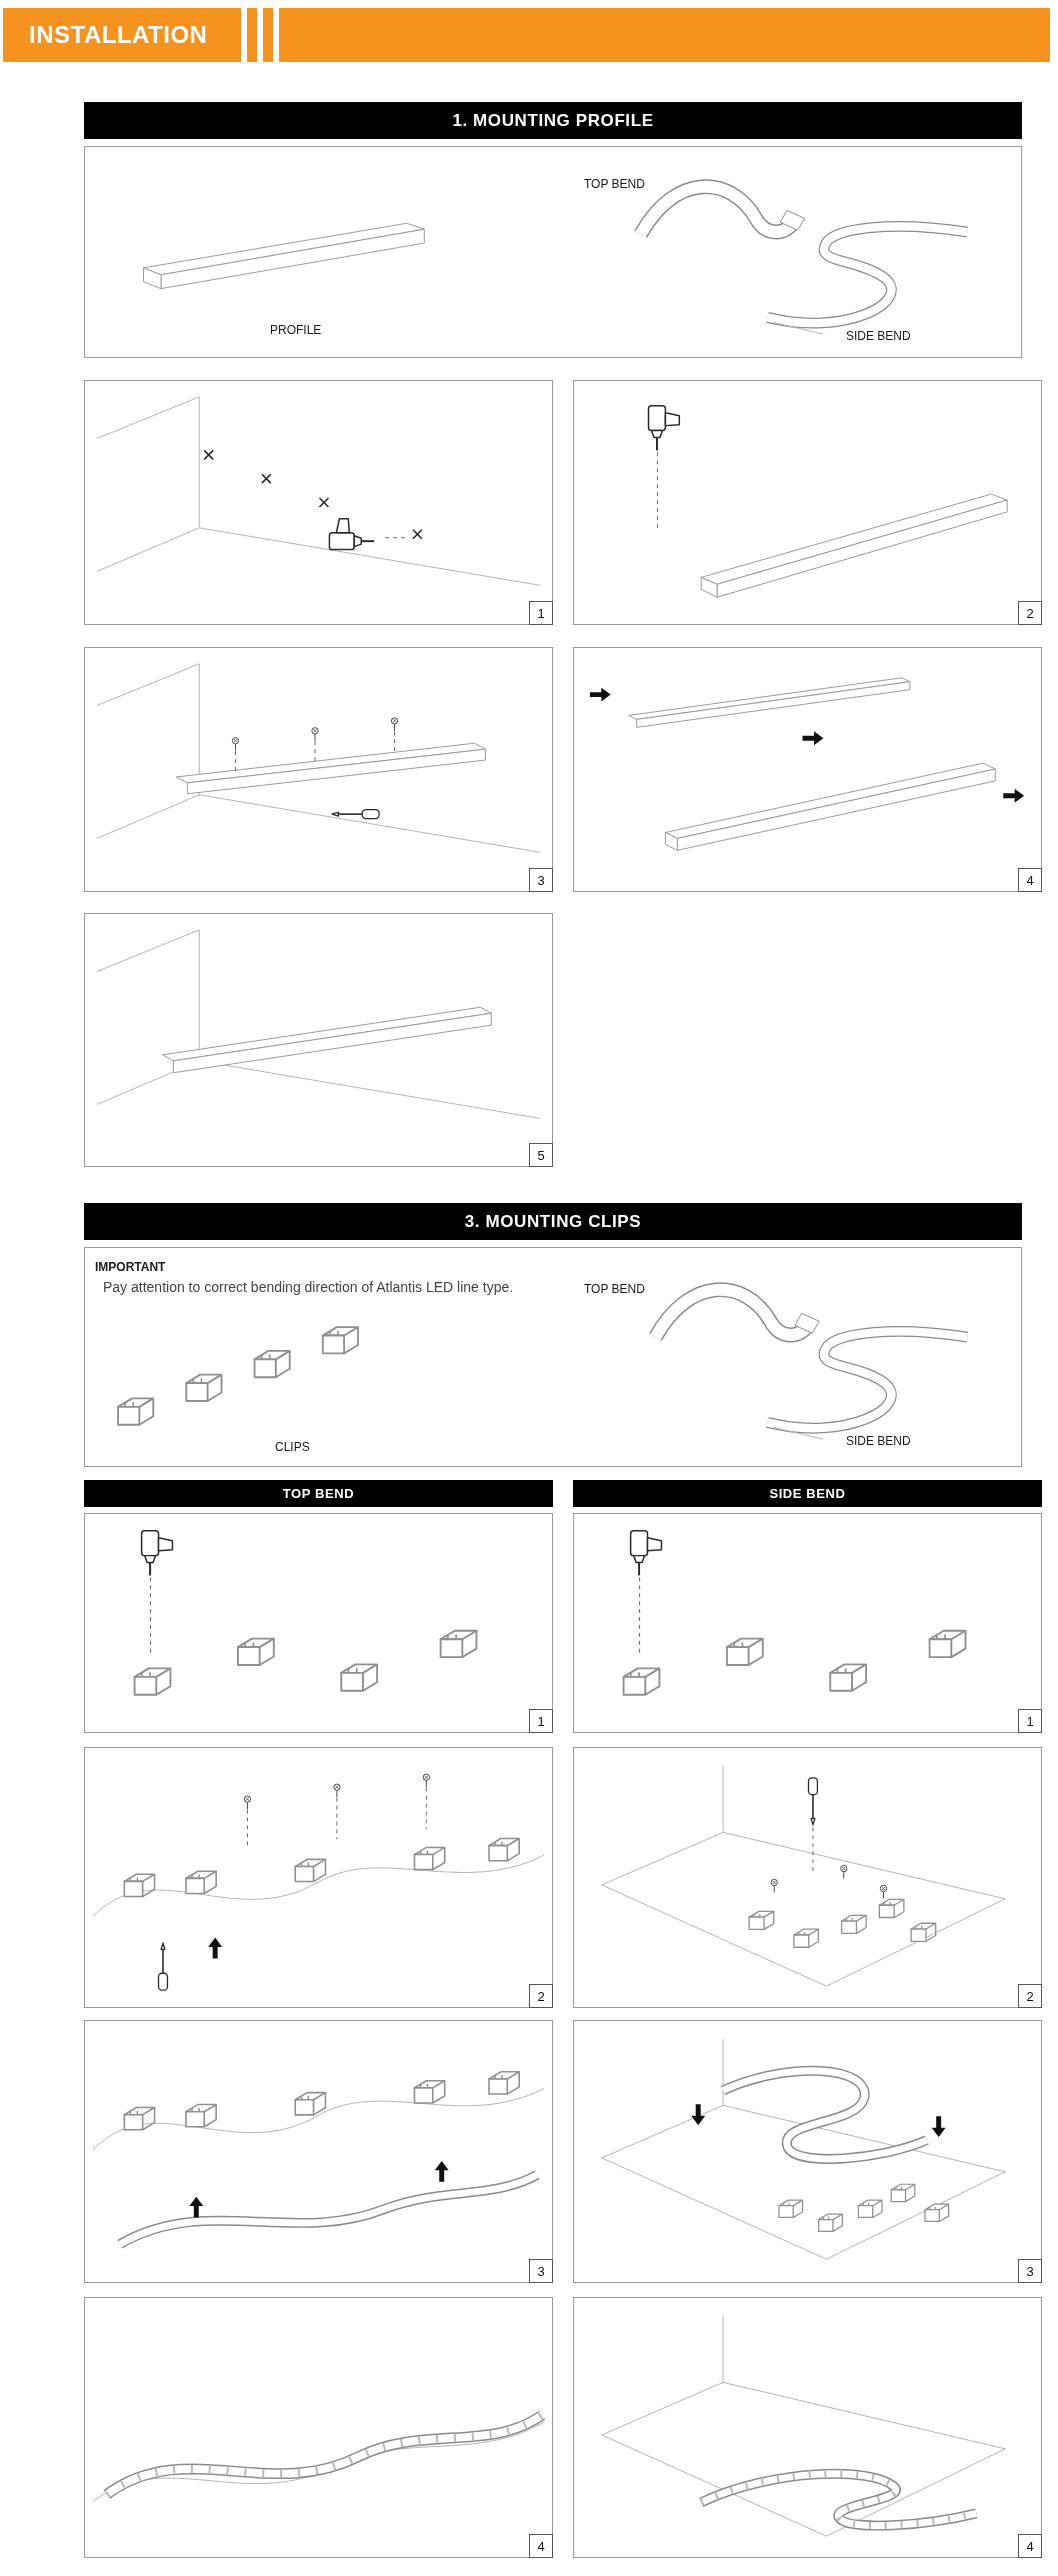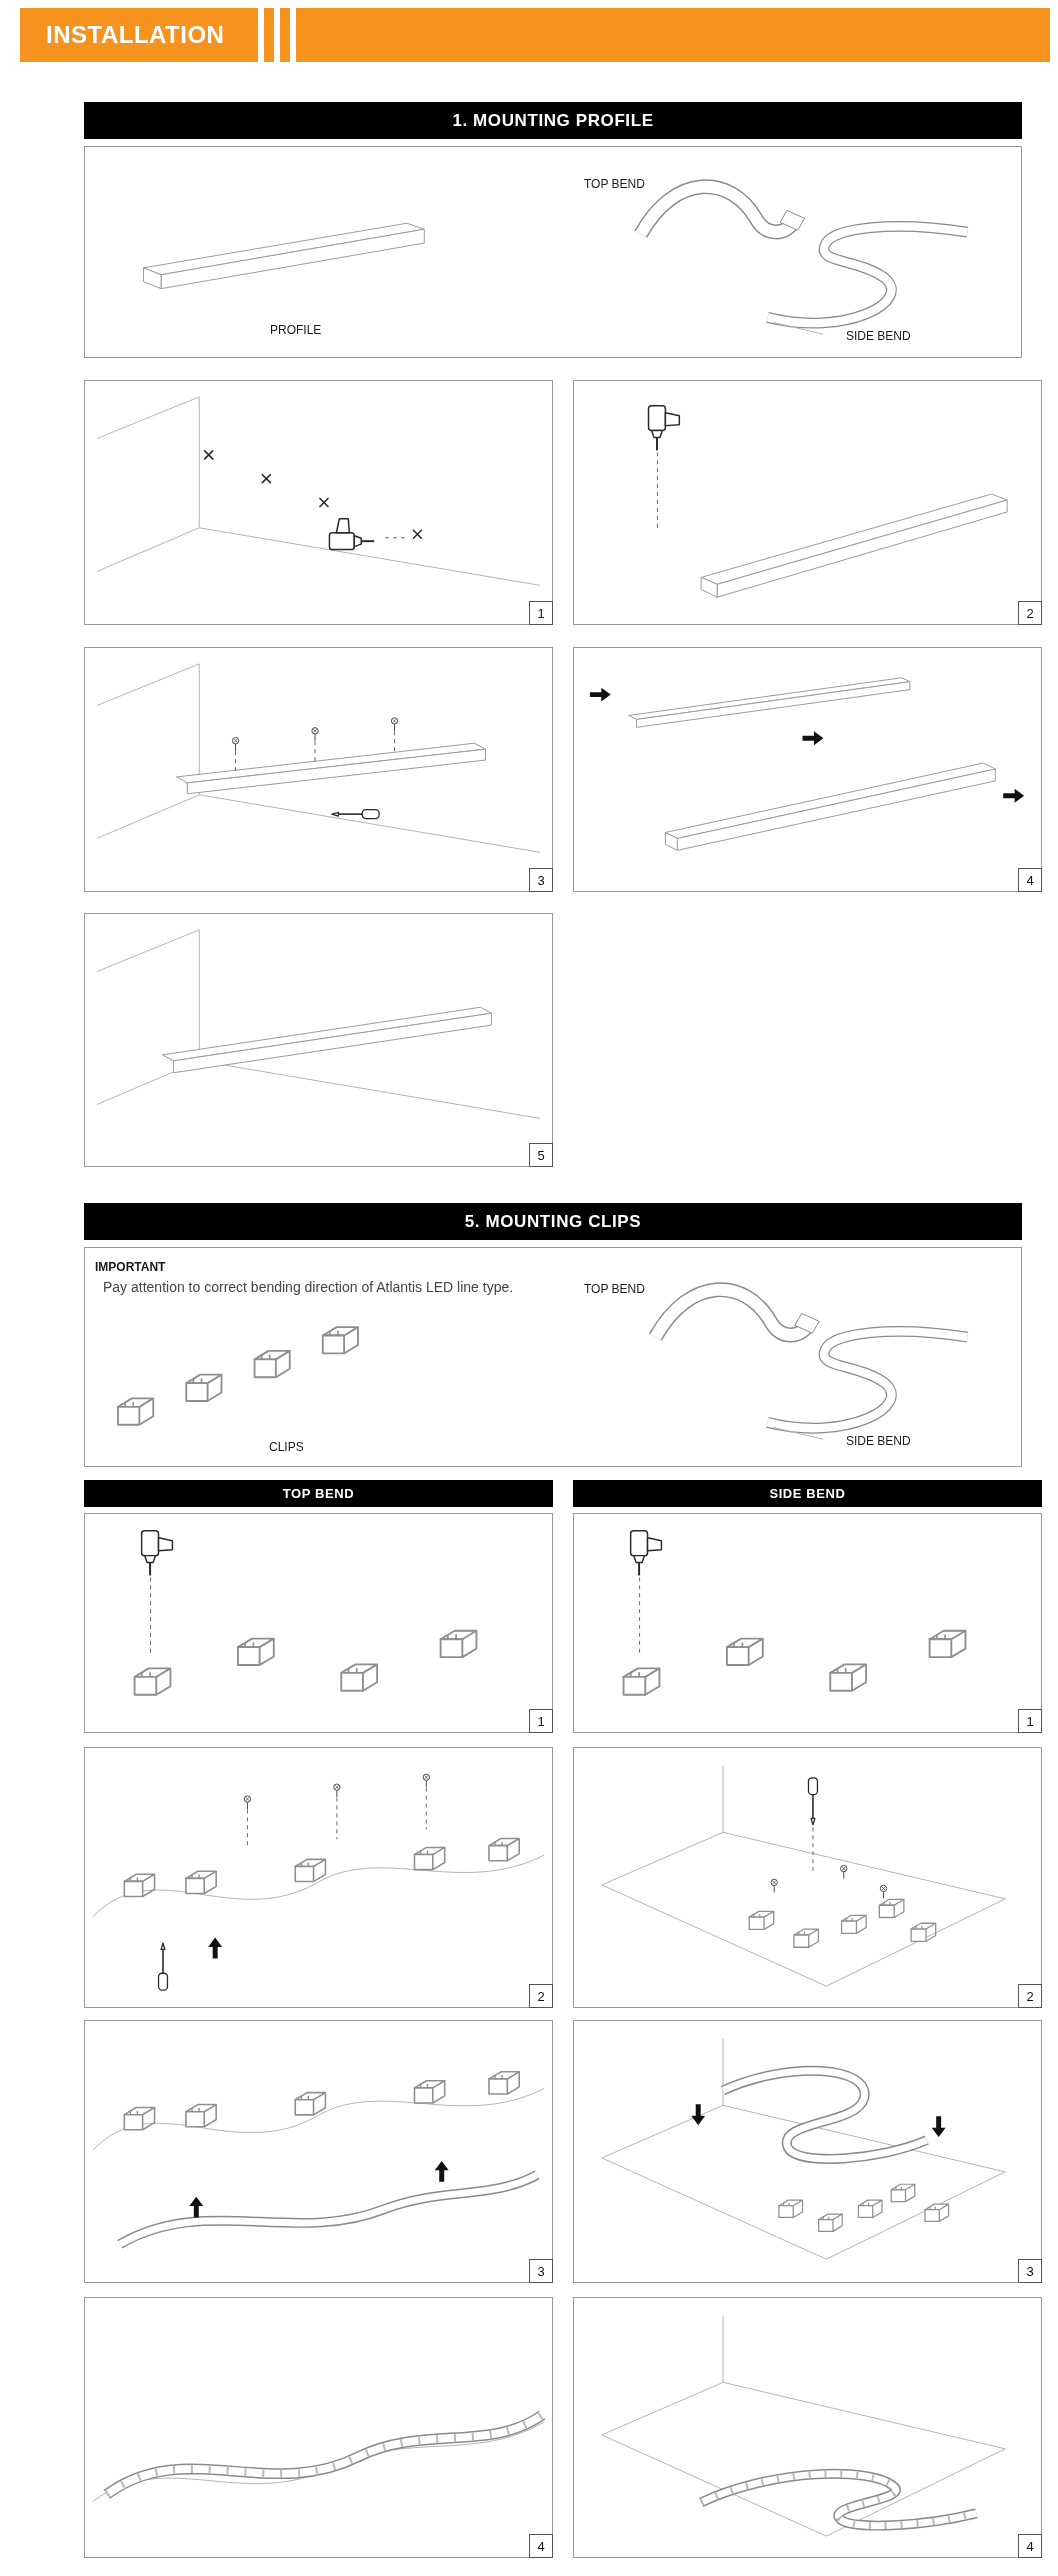--- a/index.html
+++ b/index.html
@@ -4,21 +4,21 @@
 <style>
   * { margin:0; padding:0; box-sizing:border-box; }
   html,body { background:#fff; }
   body {
     width:1058px; height:2576px; position:relative; overflow:hidden;
     font-family:"Liberation Sans","DejaVu Sans",sans-serif; color:#111;
   }
   :root { --orange:#F6921E; }
 
   
-  .topbar { position:absolute; left:20px; top:8px; right:8px; height:54px; display:flex; }
+  .topbar { position:absolute; left:3px; top:8px; right:8px; height:54px; display:flex; }
   .topbar-block { background:var(--orange); color:#fff; font-weight:bold; font-size:24px;
     letter-spacing:0.5px; display:flex; align-items:center; padding:0 34px 0 26px; }
   .stripe { width:10px; background:var(--orange); margin-left:6px; }
   .topbar-fill { flex:1; background:var(--orange); margin-left:6px; }
 
   
   .content { position:absolute; left:63px; top:102px; width:959px;padding-left:21px; }
   .secbar { height:37px; background:#000; color:#fff; display:flex; align-items:center;
     justify-content:center; font-size:17px; font-weight:600; letter-spacing:0.6px; }
   .colhead { height:27px; background:#000; color:#fff; display:flex; align-items:center;
@@ -210,36 +210,36 @@
         <g class="iso">
           <path d="M78 142 L398 94 L409 100 L89 148 Z"></path>
           <path d="M89 148 L409 100 V112 L89 160 Z"></path>
         </g>
       </svg>
       <div class="badge">5</div>
     </div>
   </div>
 
   <div class="secbar mb7">
-    <span>5. MOUNTING CLIPS</span>
+    <span>3. MOUNTING CLIPS</span>
   </div>
 
   <div class="panel h220 mb13">
     <svg viewBox="0 0 960 220" preserveAspectRatio="none">
       <use href="#clip" transform="translate(32,148) scale(1.9)"></use>
       <use href="#clip" transform="translate(102,124) scale(1.9)"></use>
       <use href="#clip" transform="translate(172,100) scale(1.9)"></use>
       <use href="#clip" transform="translate(242,76) scale(1.9)"></use>
       <use href="#ribbon-top" x="585" y="28"></use>
       <use href="#ribbon-side" x="700" y="88"></use>
       <path class="ln" d="M757 193 L706 181"></path>
     </svg>
     <div class="lbl b" style="left:10px; top:12px;">IMPORTANT</div>
     <div class="note" style="left:18px; top:31px;">Pay attention to correct bending direction of Atlantis LED line type.</div>
-    <div class="lbl" style="left:184px; top:192px;">CLIPS</div>
+    <div class="lbl" style="left:190px; top:192px;">CLIPS</div>
     <div class="lbl" style="left:499px; top:34px;">TOP BEND</div>
     <div class="lbl" style="left:761px; top:186px;">SIDE BEND</div>
   </div>
 
   <div class="row mb6">
     <div class="colhead col">
       <span>TOP BEND</span>
     </div>
     <div class="colhead col">
       <span>SIDE BEND</span>

